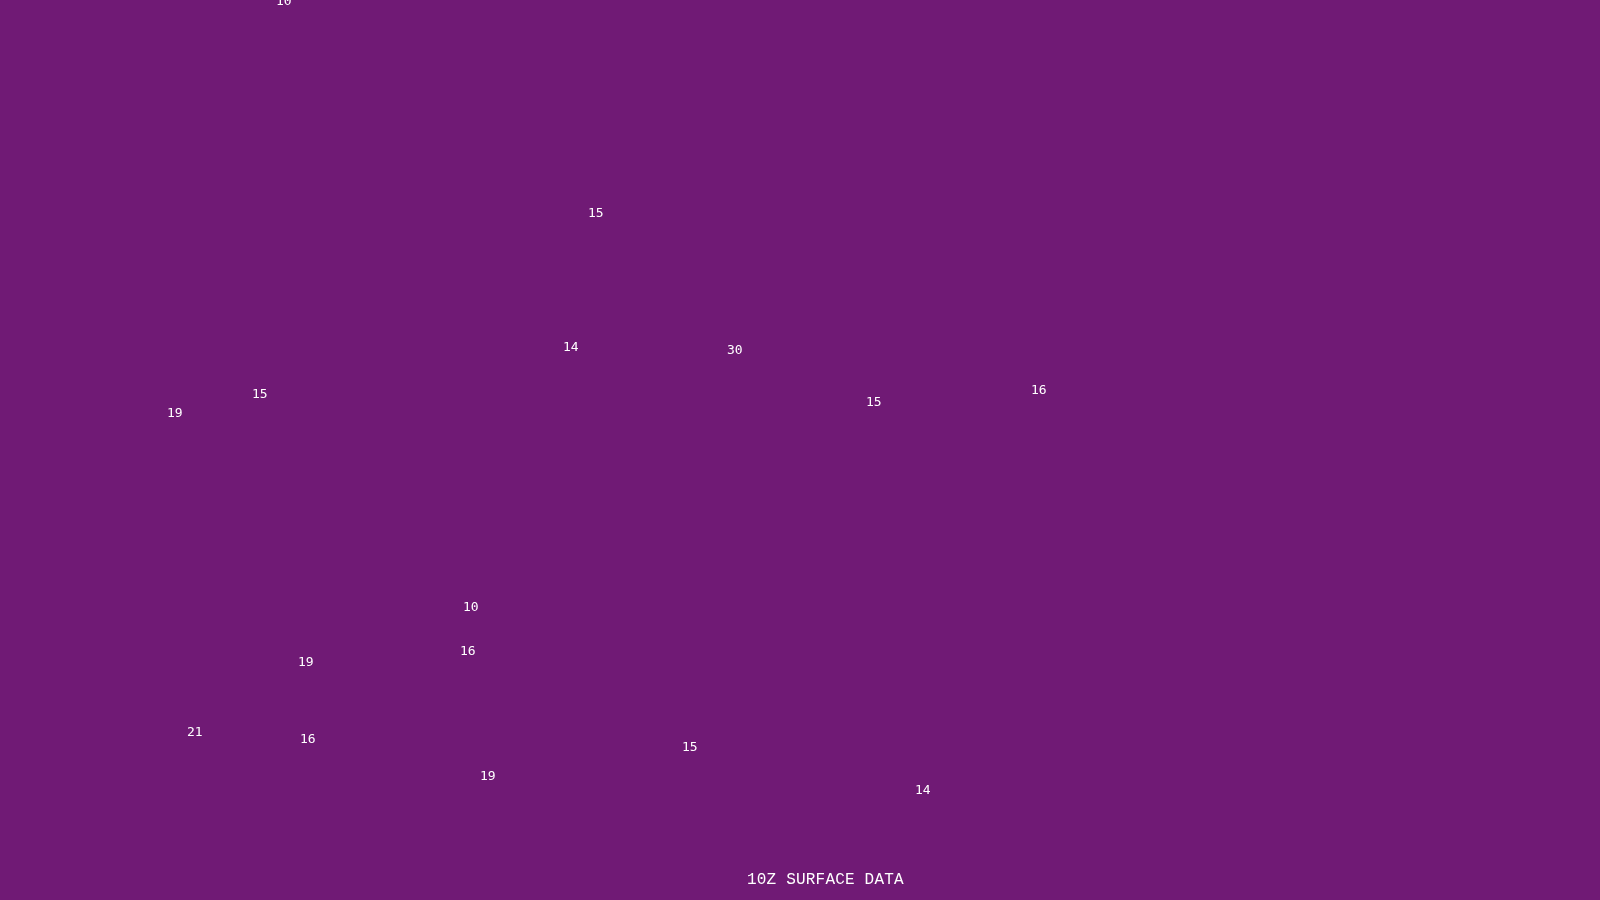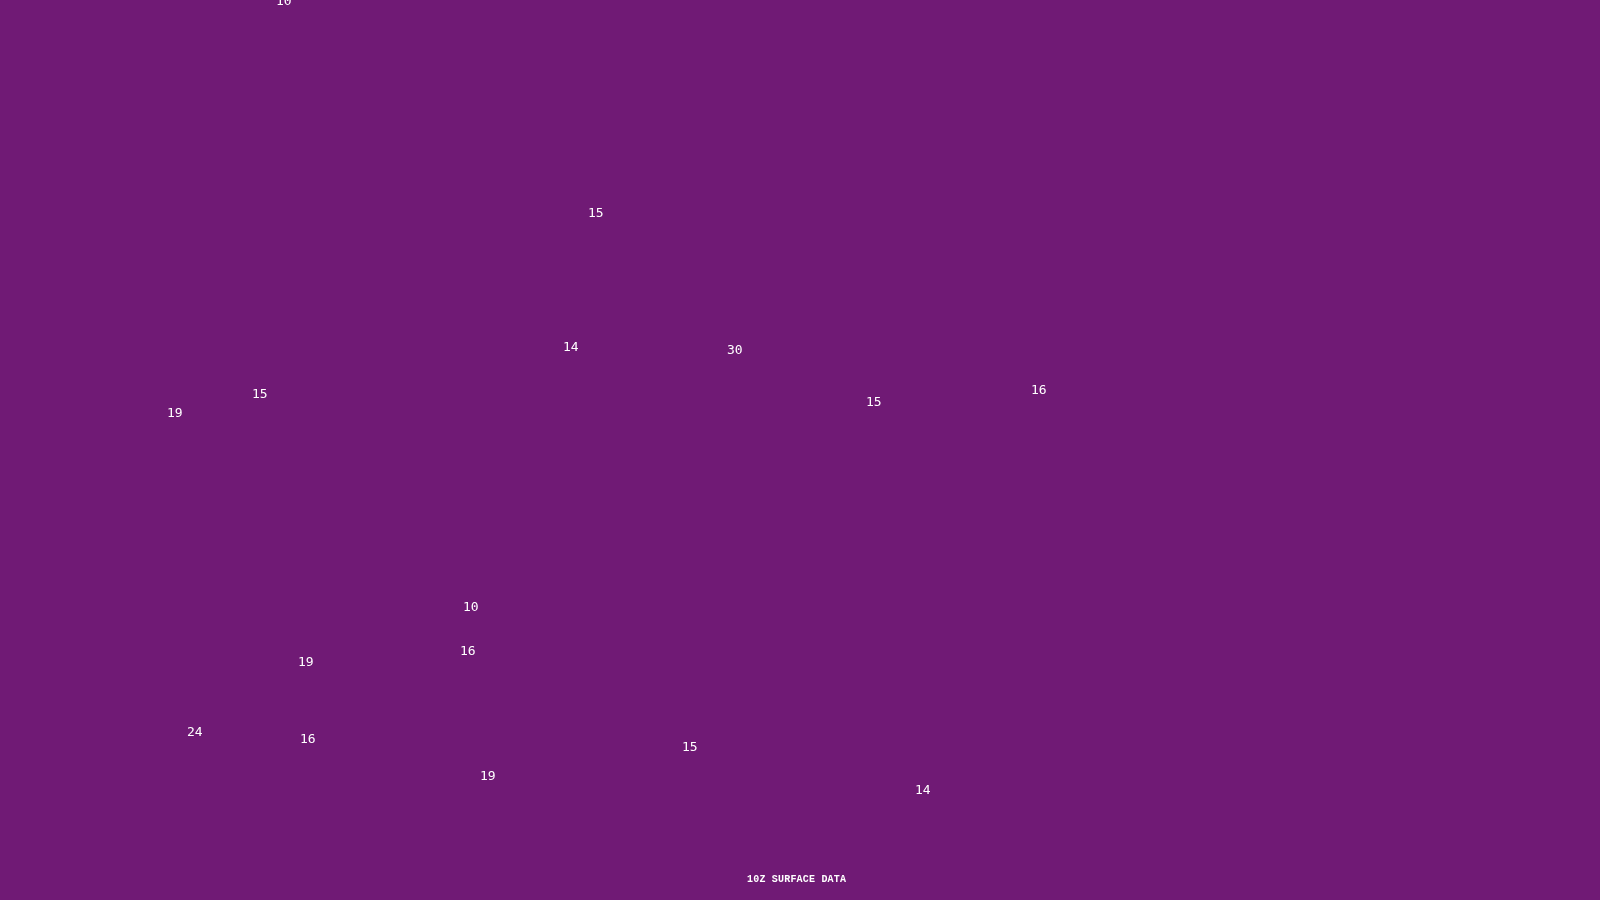--- a/index.html
+++ b/index.html
@@ -21,22 +21,22 @@
     font-size: 13px;
     line-height: 11px;
     white-space: pre;
   }
   .plot-title {
     position: absolute;
     left: 747px;
     top: 874px;
     color: #ffffff;
     font-family: "Liberation Mono", monospace;
-    font-weight: bold;
-    font-size: 10px;
+    font-weight: normal;
+    font-size: 16px;
     line-height: 12px;
     letter-spacing: 0.2px;
     white-space: pre;
   }
 </style>
 </head>
 <body>
 
 <div class="plot" style="background: #701a75; width: 1600px; height: 900px;">
   <div id="stations">
@@ -44,20 +44,20 @@
       <div class="station" style="left: 588px; top: 207px; color: rgb(255, 255, 255);">15</div>
       <div class="station" style="left: 563px; top: 341px; color: rgb(255, 255, 255);">14</div>
       <div class="station" style="left: 727px; top: 344px; color: rgb(255, 255, 255);">30</div>
       <div class="station" style="left: 252px; top: 388px; color: rgb(255, 255, 255);">15</div>
       <div class="station" style="left: 167px; top: 407px; color: rgb(255, 255, 255);">19</div>
       <div class="station" style="left: 866px; top: 396px; color: rgb(255, 255, 255);">15</div>
       <div class="station" style="left: 1031px; top: 384px; color: rgb(255, 255, 255);">16</div>
       <div class="station" style="left: 463px; top: 601px; color: rgb(255, 255, 255);">10</div>
       <div class="station" style="left: 460px; top: 645px; color: rgb(255, 255, 255);">16</div>
       <div class="station" style="left: 298px; top: 656px; color: rgb(255, 255, 255);">19</div>
-      <div class="station" style="left: 187px; top: 726px; color: rgb(255, 255, 255);">24</div>
+      <div class="station" style="left: 187px; top: 726px; color: rgb(255, 255, 255);">21</div>
       <div class="station" style="left: 300px; top: 733px; color: rgb(255, 255, 255);">16</div>
       <div class="station" style="left: 480px; top: 770px; color: rgb(255, 255, 255);">19</div>
       <div class="station" style="left: 682px; top: 741px; color: rgb(255, 255, 255);">15</div>
       <div class="station" style="left: 915px; top: 784px; color: rgb(255, 255, 255);">14</div>
     </div>
   <div class="plot-title" style="color: rgb(255, 255, 255);">10Z SURFACE DATA</div>
 </div>
 
 </body></html>

